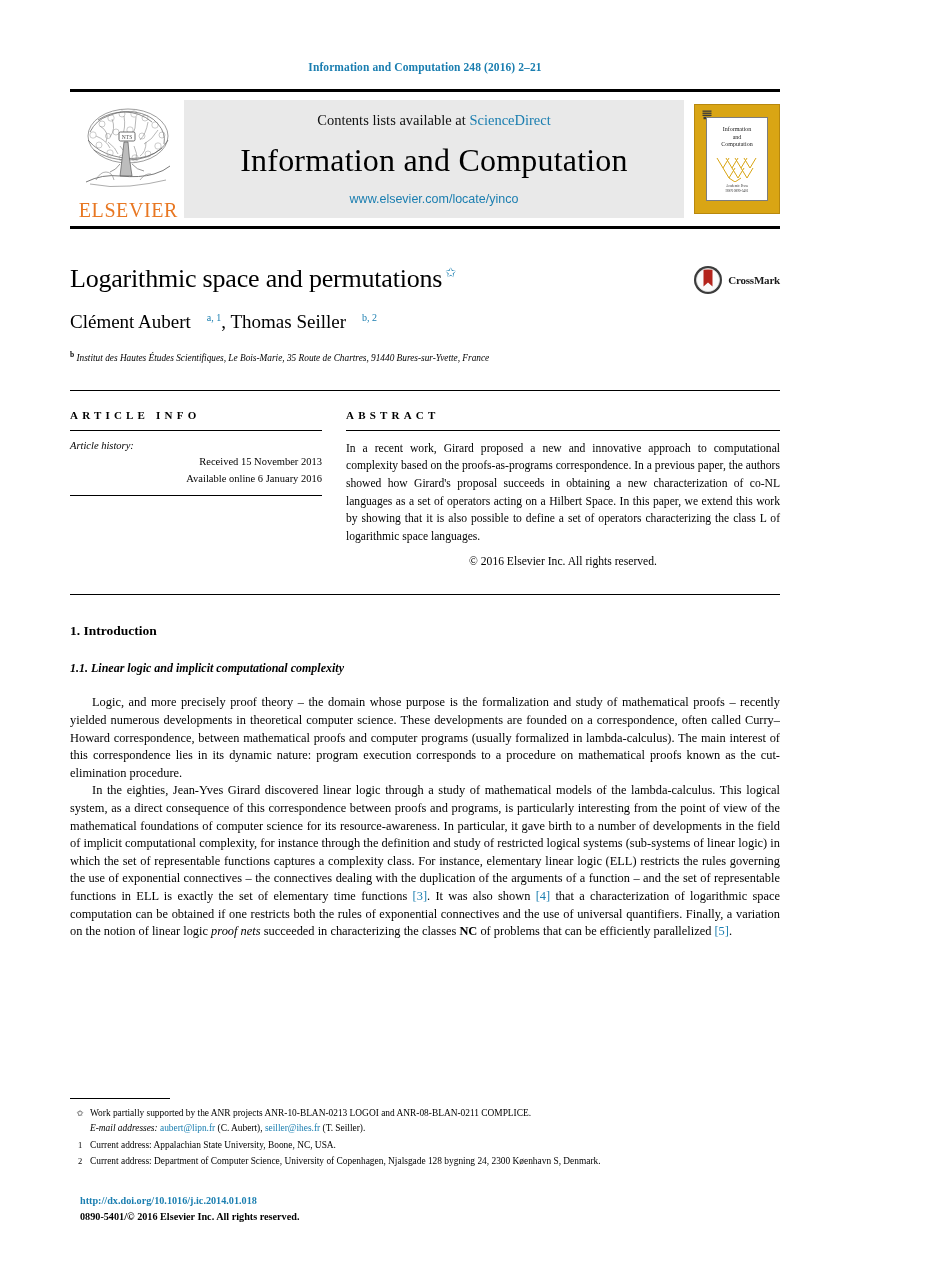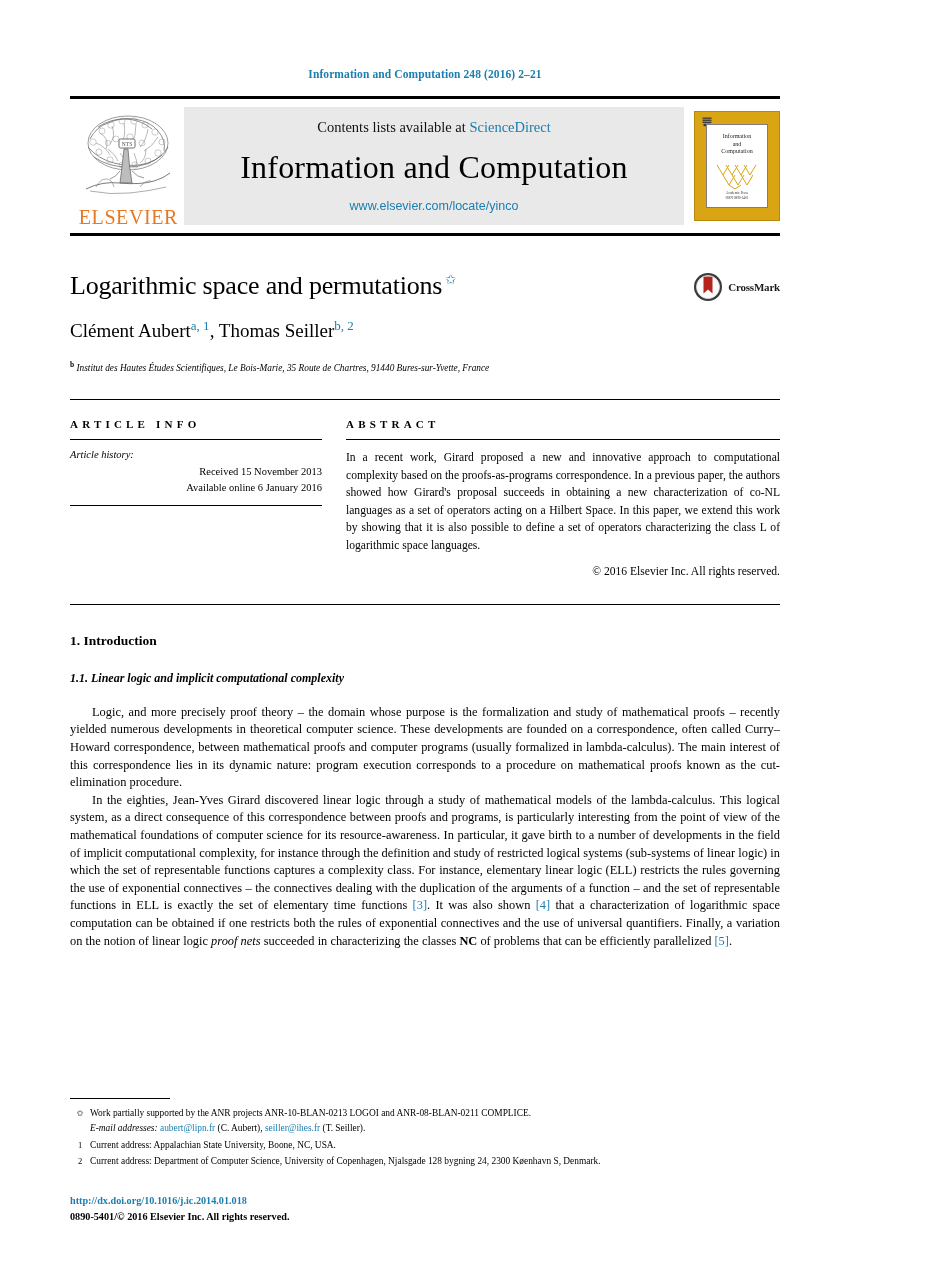--- a/index.html
+++ b/index.html
@@ -10,21 +10,21 @@
   body {
     width: 935px; height: 1266px;
     font-family: "Liberation Serif", serif;
     color: #000;
     position: relative;
     overflow: hidden;
   }
   .page {
     position: relative;
     width: 850px; height: 1266px;
-    padding: 8px 70px;
+    padding: 1px 70px;
   }
 
   
   .runhead {
     text-align: center;
     color: #1a7eb0;
     font-family: "Liberation Serif", serif;
     font-weight: bold;
     font-size: 11.5px;
     padding-top: 60px;
@@ -145,21 +145,21 @@
     color: #1a7eb0;
     font-size: 13px;
     vertical-align: super;
     margin-left: 3px;
   }
   .authors {
     margin-top: 17px;
     font-size: 19px;
     font-family: "Liberation Serif", serif;
   }
-  .authors sup { font-size: 13px; color: #1a7eb0; }
+  .authors sup { font-size: 10px; color: #1a7eb0; margin-left: 16px; }
   .affils { margin-top: 16px; }
   .affil {
     font-size: 9.3px;
     font-style: italic;
     line-height: 1.55;
     font-family: "Liberation Serif", serif;
   }
   .affil sup { font-style: normal; font-weight: bold; font-size: 7.5px; }
 
   .crossmark {
@@ -206,21 +206,21 @@
     text-align: right;
   }
   .kw { padding-top: 7px; }
   .abs-body {
     padding-top: 9px;
     font-size: 11.6px;
     line-height: 1.52;
     text-align: justify;
   }
   .copyright {
-    text-align: right;
+    text-align: center;
     font-size: 11.6px;
     margin-top: 10px;
   }
 
   .rule-bottom { border-top: 1px solid #000; margin-top: 26px; }
 
   
   .body-sec { margin-top: 28px; }
   h2.num-head {
     font-family: "Liberation Serif", serif;
@@ -269,21 +269,21 @@
     text-align: center;
     font-size: 8.5px;
     padding-top: 1px;
   }
   .fn-text { flex: 1; }
   .fn-text .it { font-style: italic; }
   .fn-link { color: #1a7eb0; }
 
   .colophon {
     position: absolute;
-    left: 70px;
+    left: 80px;
     bottom: 42px;
   }
   .doi {
     color: #1a7eb0;
     font-size: 10.2px;
     font-weight: bold;
     line-height: 1.5;
   }
   .issn {
     font-size: 10.2px;

